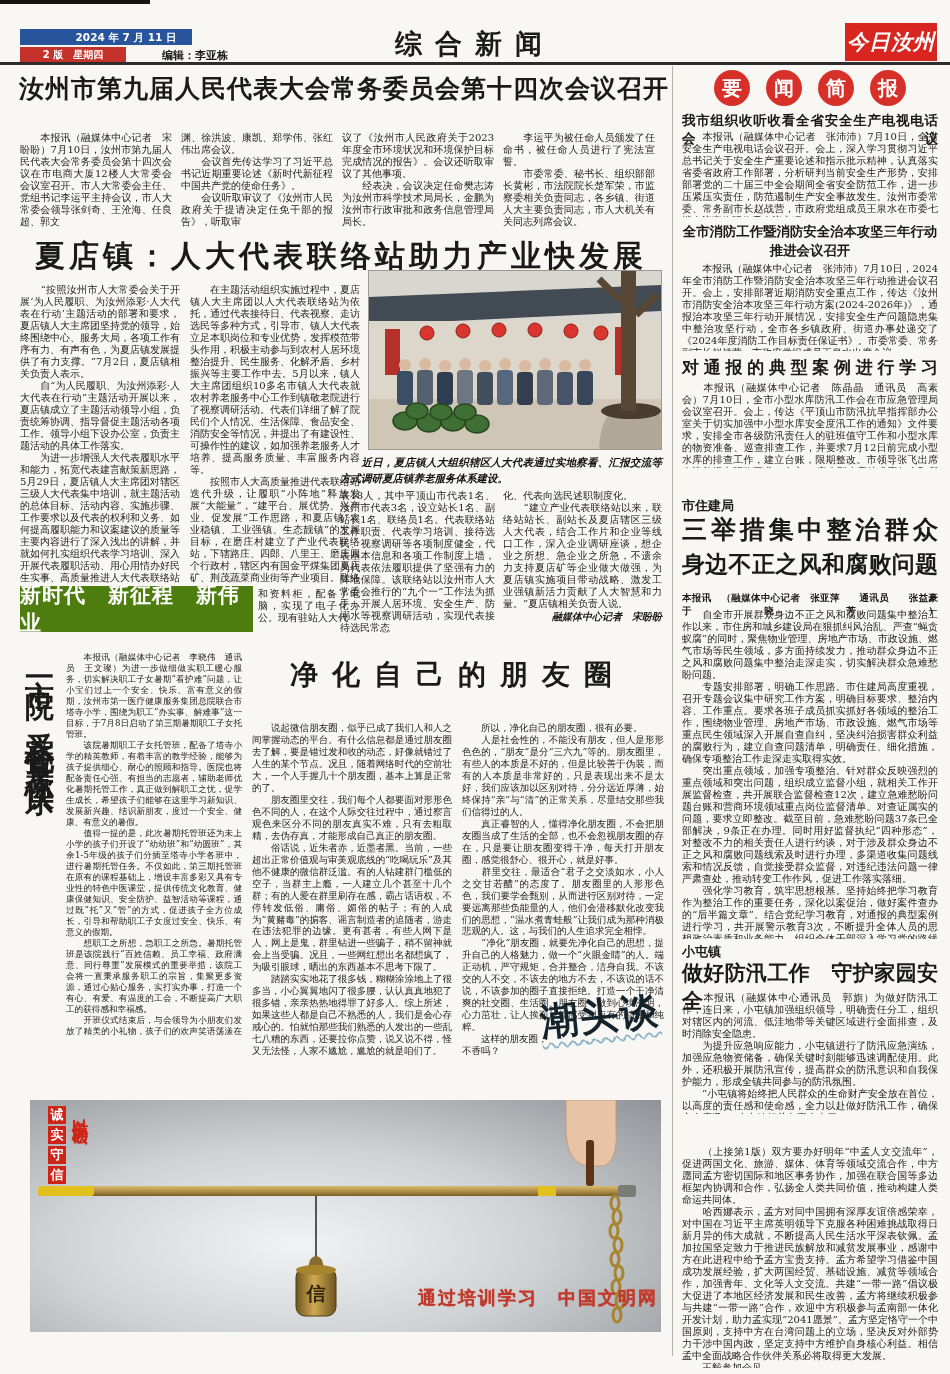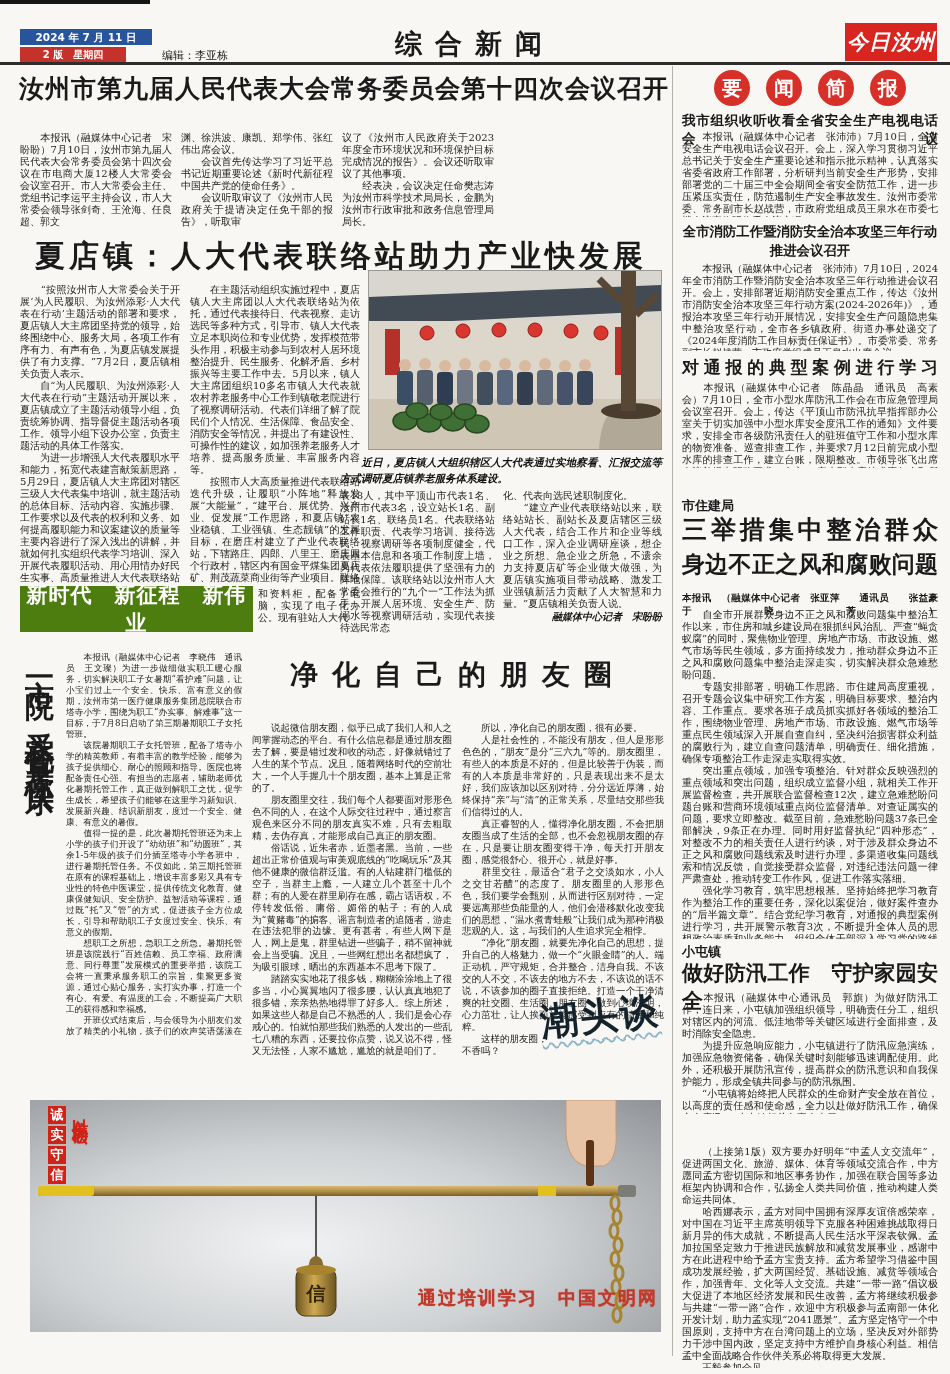--- a/index.html
+++ b/index.html
@@ -1,28 +1,28 @@
 <!DOCTYPE html>
 <html><head>
 <meta charset="utf-8">
 <style>
   html,body{margin:0;padding:0;background:#777;}
   .page{position:relative;width:950px;height:1374px;margin:0 auto;background:#f8f7f3;
         font-family:"DejaVu Serif","Liberation Serif",serif;color:#1a1a1a;overflow:hidden;}
   .abs{position:absolute;}
-  .sans{font-family:"DejaVu Sans","Liberation Sans",sans-serif;text-align:center;}
+  .sans{font-family:"DejaVu Sans","Liberation Sans",sans-serif;}
   .news{font-size:10px;line-height:1.2;text-align:justify;white-space:pre-line;color:#222;overflow:hidden;}
 
   
   #edge-mark{left:0;top:0;width:150px;height:4px;background:#151515;}
   #date-box{left:20px;top:29px;width:132px;height:16px;background:#27549b;color:#fff;
-            font:bold 10.5px/16px "DejaVu Sans","Liberation Sans",sans-serif;text-align:center;}
+            font:bold 10.5px/16px "DejaVu Sans","Liberation Sans",sans-serif;text-align:center;padding-left:40px;}
   #edition-box{left:20px;top:47px;width:106px;height:15px;background:#c5322b;color:#fff;
             font:bold 10px/15px "DejaVu Sans","Liberation Sans",sans-serif;text-align:center;}
-  #editor{left:162px;top:48px;font-size:11px;font-weight:normal;}
+  #editor{left:162px;top:48px;font-size:11px;font-weight:bold;}
   #section-title{left:320px;top:26px;width:310px;text-align:center;font-weight:900;font-size:27px;letter-spacing:13px;}
   #masthead{left:845px;top:23px;width:92px;height:38px;background:#d8251f;color:#fff;display:flex;
             align-items:center;justify-content:center;font-weight:bold;font-style:italic;font-size:21px;letter-spacing:1px;}
   #header-rule{left:0;top:62px;width:950px;height:3px;background:#2d2d2d;}
 
   
   #lead-headline{left:14px;top:72px;width:660px;text-align:center;font-weight:900;font-size:25px;
                  letter-spacing:1px;white-space:nowrap;}
   .lead-col{top:132px;width:152px;height:98px;}
   #lead-c1{left:20px;}  #lead-c2{left:181px;} #lead-c3{left:342px;} #lead-c4{left:503px;}
@@ -106,20 +106,22 @@
   <div class="abs" id="masthead">今日汝州</div>
   <div class="abs" id="header-rule"></div>
 
   <div class="abs sans" id="lead-headline">汝州市第九届人民代表大会常务委员会第十四次会议召开</div>
   <div class="abs news lead-col" id="lead-c1">　　本报讯（融媒体中心记者　宋盼盼）7月10日，汝州市第九届人民代表大会常务委员会第十四次会议在市电商大厦12楼人大常委会会议室召开。市人大常委会主任、党组书记李运平主持会议，市人大常委会领导张剑奇、王沧海、任良超、郭文</div>
   <div class="abs news lead-col" id="lead-c2">渊、徐洪波、康凯、郑学伟、张红伟出席会议。
 　　会议首先传达学习了习近平总书记近期重要论述《新时代新征程中国共产党的使命任务》。
 　　会议听取审议了《汝州市人民政府关于提请决定任免干部的报告》，听取审</div>
   <div class="abs news lead-col" id="lead-c3">议了《汝州市人民政府关于2023年度全市环境状况和环境保护目标完成情况的报告》。会议还听取审议了其他事项。
 　　经表决，会议决定任命樊志涛为汝州市科学技术局局长，金鹏为汝州市行政审批和政务信息管理局局长。</div>
+  <div class="abs news lead-col" id="lead-c4">　　李运平为被任命人员颁发了任命书，被任命人员进行了宪法宣誓。
+　　市委常委、秘书长、组织部部长黄彬，市法院院长楚军荣，市监察委相关负责同志，各乡镇、街道人大主要负责同志，市人大机关有关同志列席会议。</div>
 
   <div class="abs" id="xd-headline">夏店镇：人大代表联络站助力产业快发展</div>
   <div class="abs news" id="xd-c1">　　“按照汝州市人大常委会关于开展‘为人民履职、为汝州添彩·人大代表在行动’主题活动的部署和要求，夏店镇人大主席团坚持党的领导，始终围绕中心、服务大局，各项工作有序有力、有声有色，为夏店镇发展提供了有力支撑。”7月2日，夏店镇相关负责人表示。
 　　自“为人民履职、为汝州添彩·人大代表在行动”主题活动开展以来，夏店镇成立了主题活动领导小组，负责统筹协调、指导督促主题活动各项工作。领导小组下设办公室，负责主题活动的具体工作落实。
 　　为进一步增强人大代表履职水平和能力，拓宽代表建言献策新思路，5月29日，夏店镇人大主席团对辖区三级人大代表集中培训，就主题活动的总体目标、活动内容、实施步骤、工作要求以及代表的权利和义务、如何提高履职能力和议案建议的质量等主要内容进行了深入浅出的讲解，并就如何扎实组织代表学习培训、深入开展代表履职活动、用心用情办好民生实事、高质量推进人大代表联络站迭代升级、建好用好全过程人民民主基层示范点等进行深入讨论。通过培训学习，激发了代表为民履职、关注群众热点难点问题，为群众办实事、办好事的热情。</div>
   <div class="abs news" id="xd-c2">　　在主题活动组织实施过程中，夏店镇人大主席团以人大代表联络站为依托，通过代表接待日、代表视察、走访选民等多种方式，引导市、镇人大代表立足本职岗位和专业优势，发挥模范带头作用，积极主动参与到农村人居环境整治提升、民生服务、化解矛盾、乡村振兴等主要工作中去。5月以来，镇人大主席团组织10多名市镇人大代表就农村养老服务中心工作到镇敬老院进行了视察调研活动。代表们详细了解了院民们个人情况、生活保障、食品安全、消防安全等情况，并提出了有建设性、可操作性的建议，如加强养老服务人才培养、提高服务质量、丰富服务内容等。
 　　按照市人大高质量推进代表联络站迭代升级，让履职“小阵地”释放发展“大能量”，“建平台、展优势、兴产业、促发展”工作思路，和夏店镇“农业稳镇、工业强镇、生态靓镇”的发展目标，在磨庄村建立了产业代表联络站，下辖路庄、四郎、八里王、磨庄四个行政村，辖区内有国金平煤集团夏店矿、荆茂蔬菜商业街等产业项目。联络站位于磨庄村党员群众综合服务中心二楼，占地面积约60平方米。有专门的接待室、办公室、活动室</div>
   <div class="abs news" id="xd-c2tail">和资料柜，配备了电脑，实现了电子化办公。现有驻站人大代</div>
 
   <svg class="abs" id="xd-photo" viewBox="0 0 292 178" width="292" height="178">

